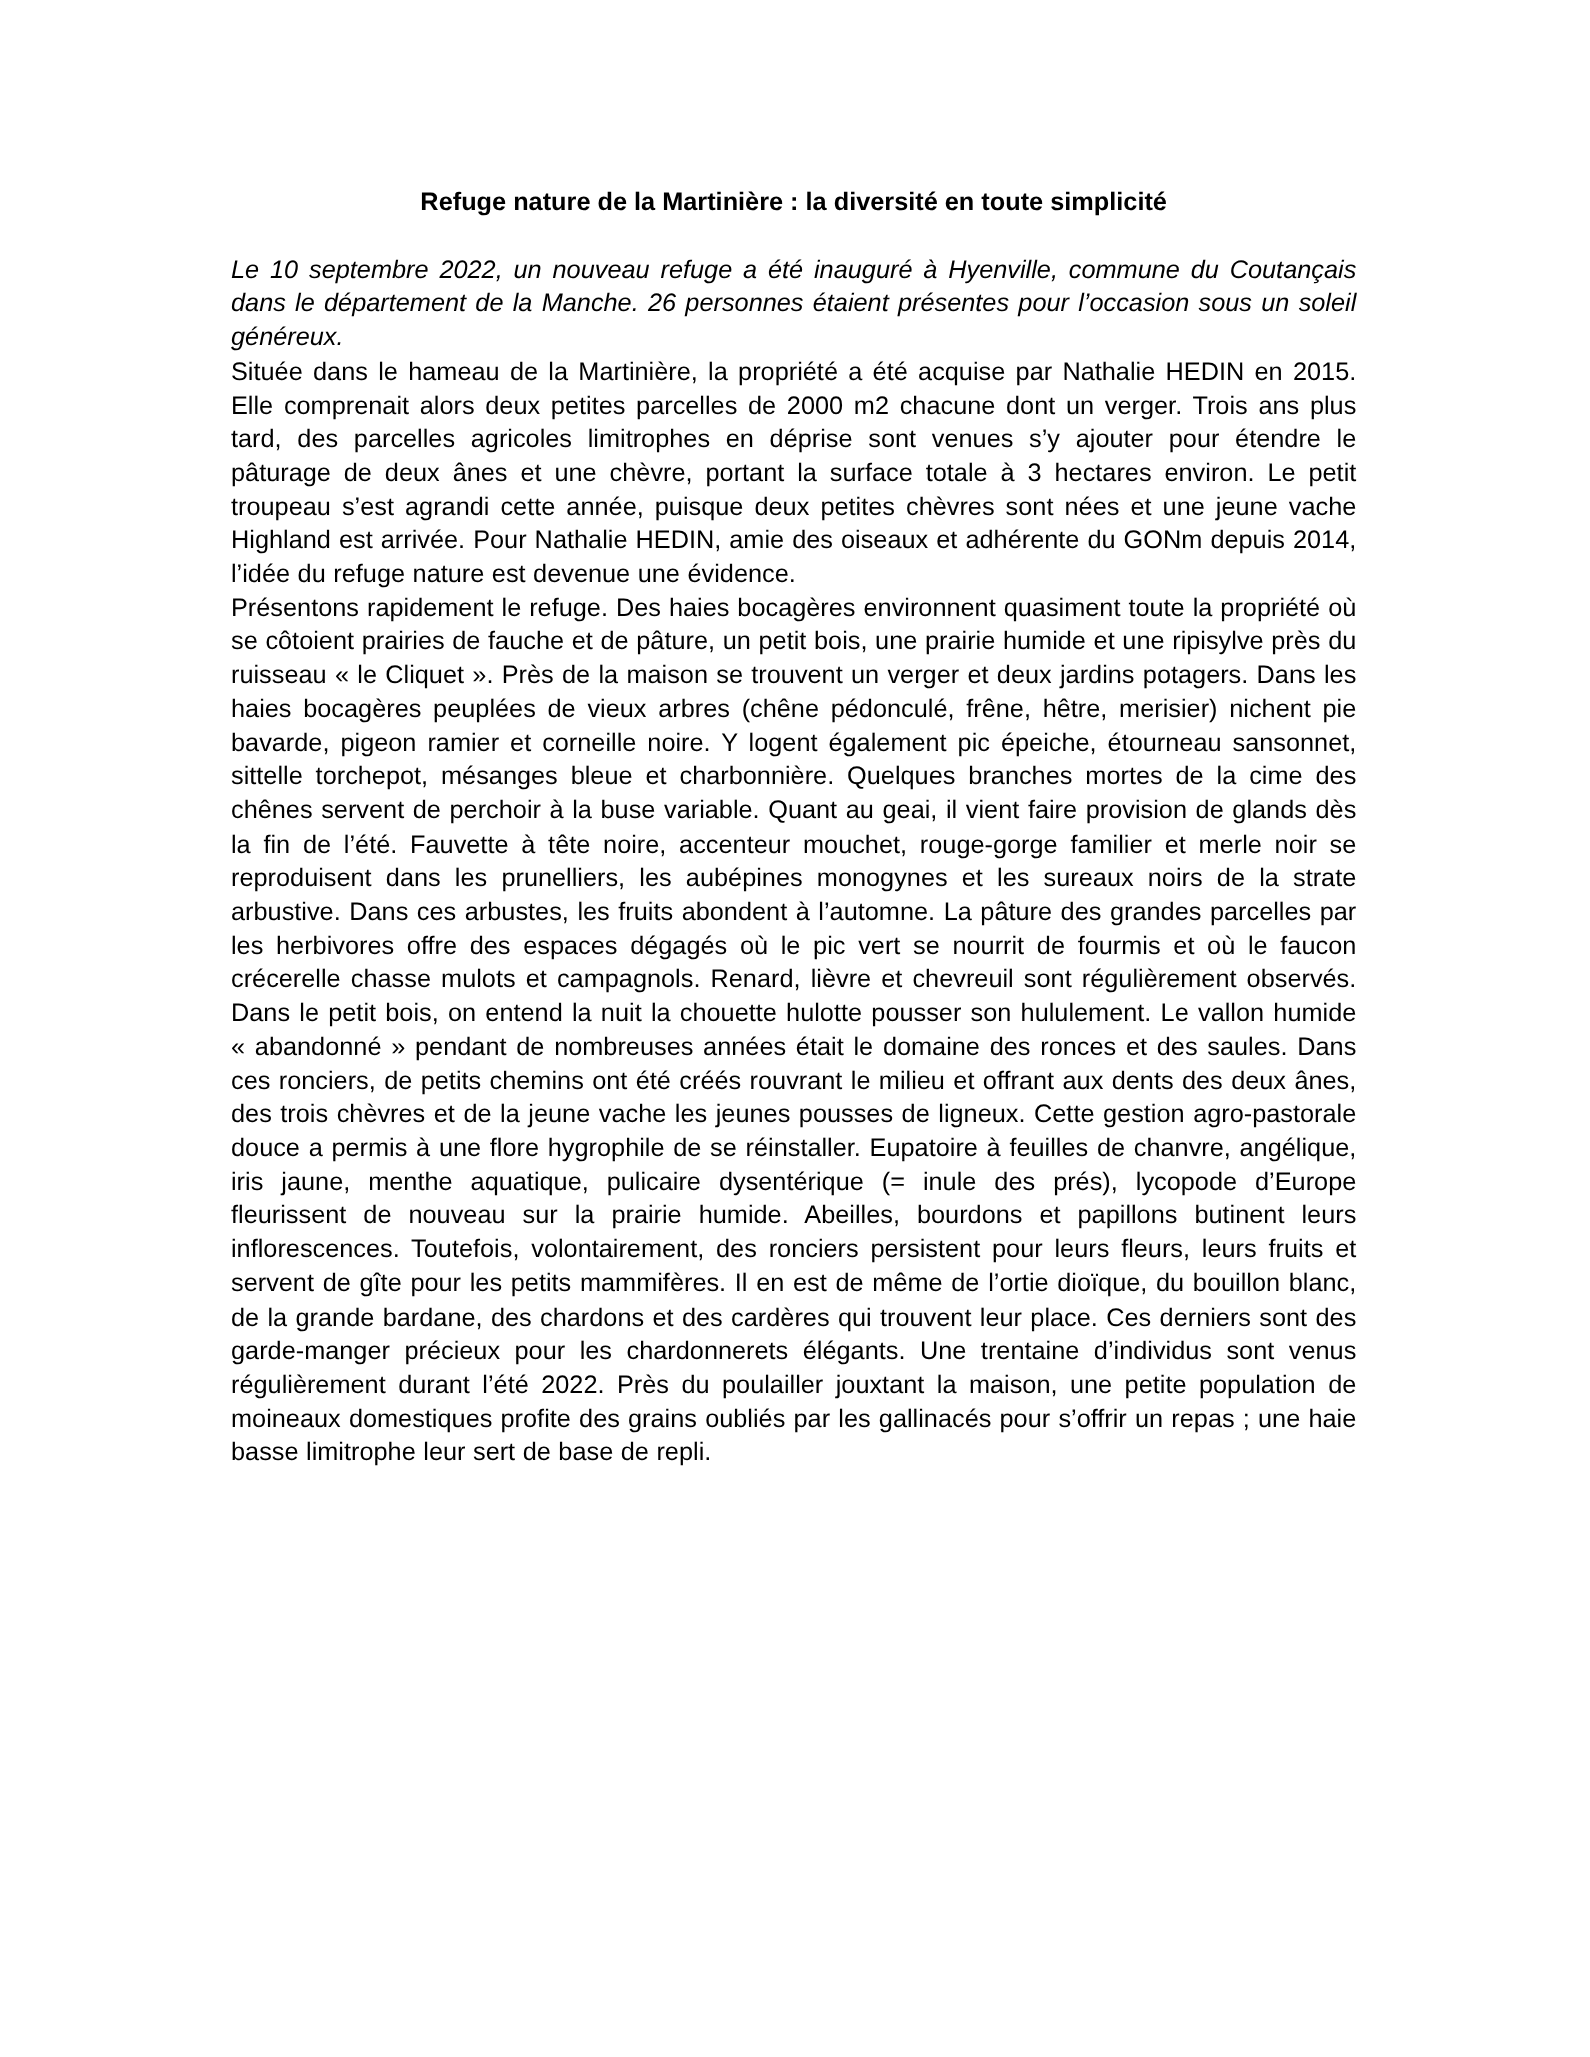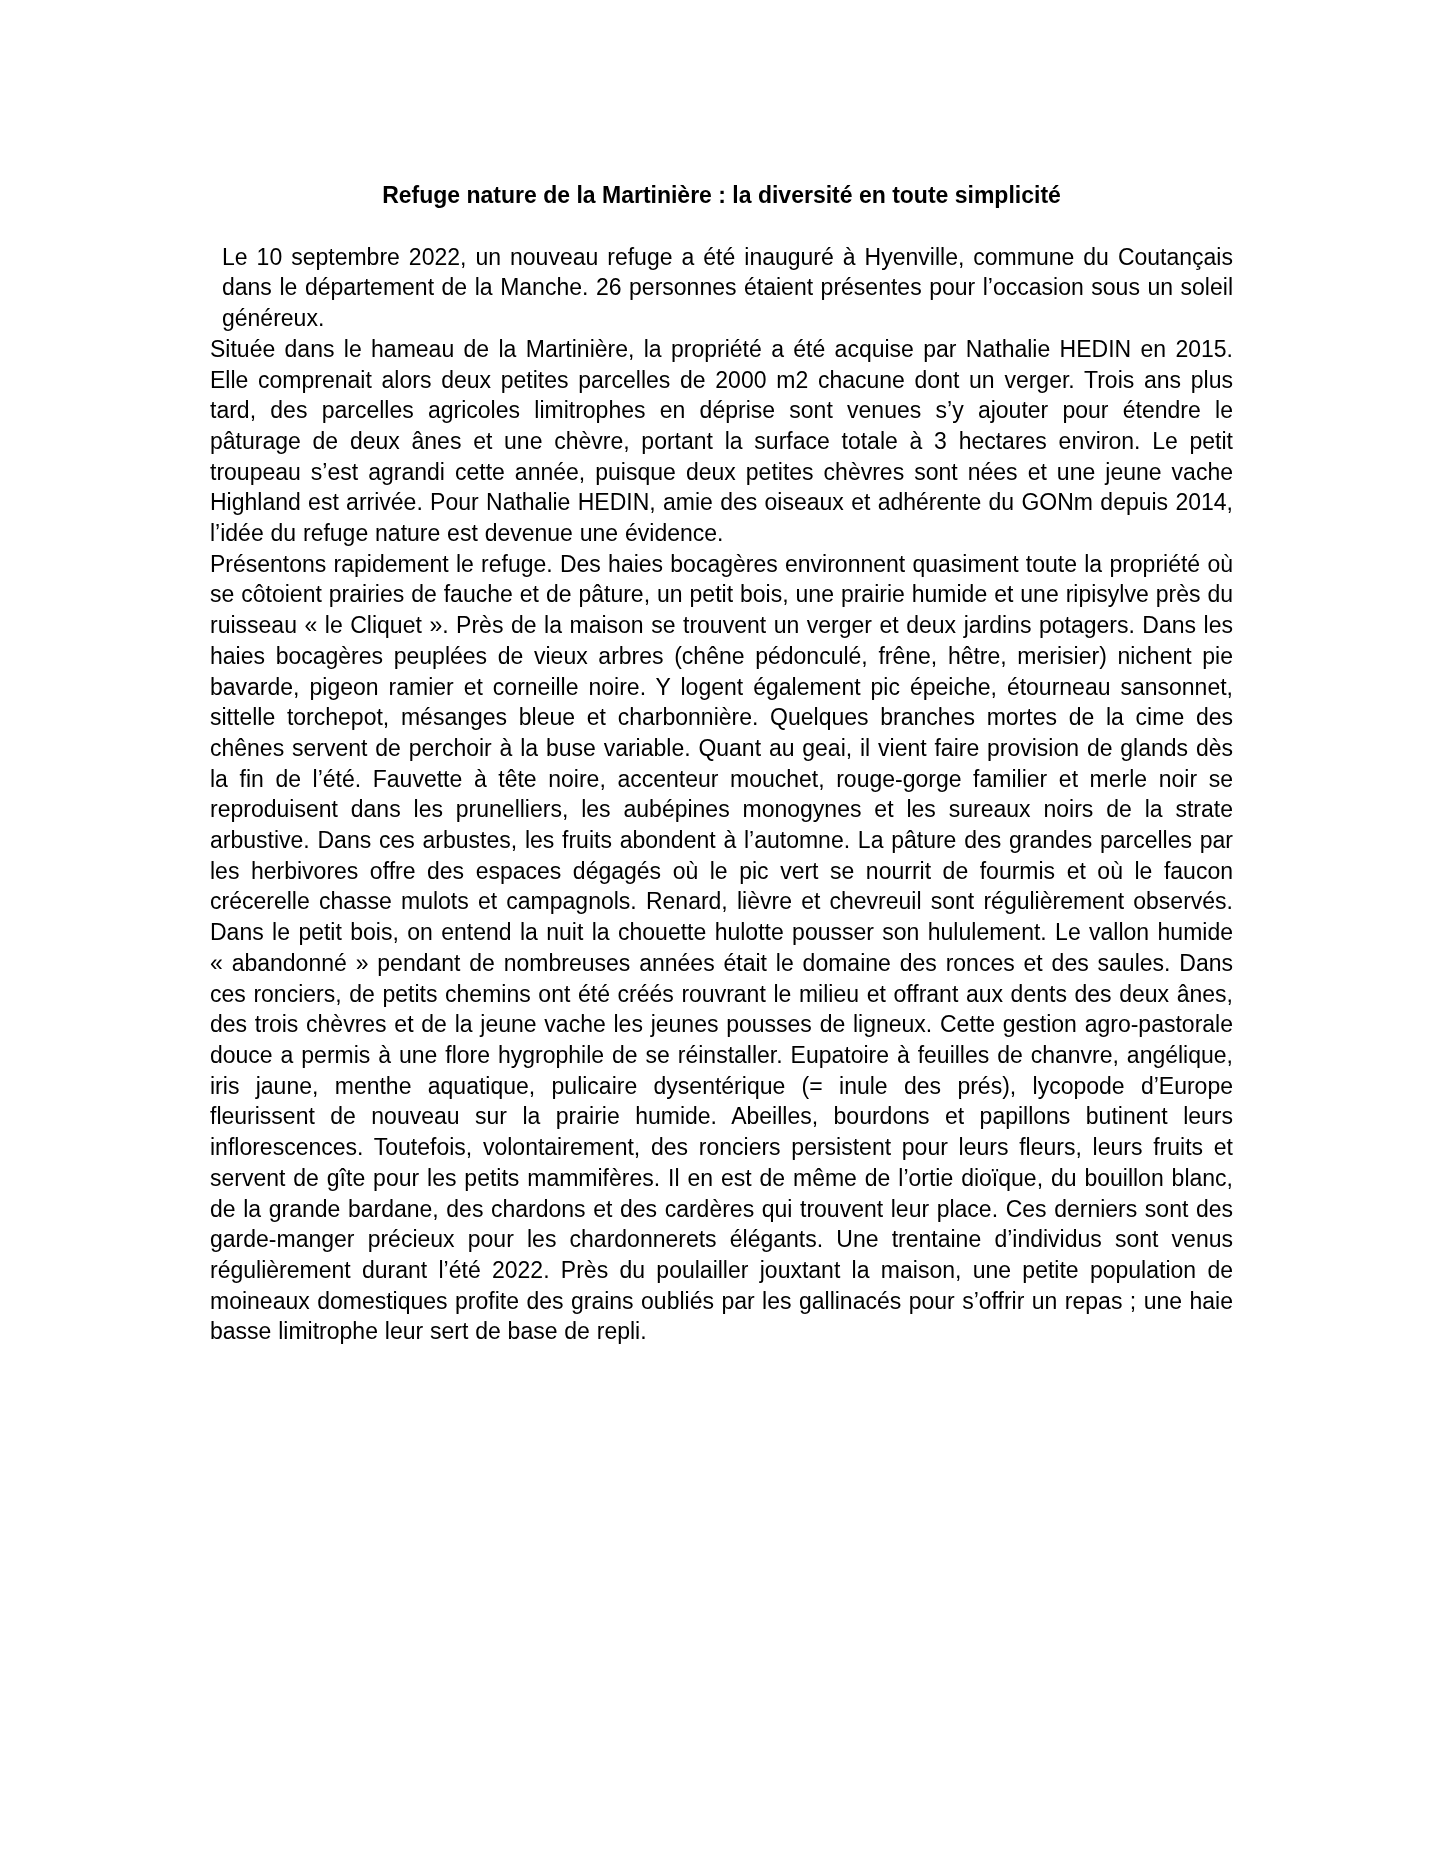--- a/index.html
+++ b/index.html
@@ -20,42 +20,42 @@
     left: 0;
     top: 0;
     width: 1445px;
     height: 1870px;
     background: #ffffff;
     overflow: hidden;
   }
   .content {
     position: absolute;
     left: 210px;
-    top: 180px;
+    top: 168px;
     width: 1023px;
   }
   .doc-title {
     font-weight: bold;
     font-size: 23px;
     line-height: 30.7px;
     text-align: center;
     margin: 0 0 31px 0;
     padding: 0;
   }
   .para {
     font-size: 23px;
     line-height: 30.7px;
     text-align: justify;
     text-justify: inter-word;
     margin: 0;
     padding: 0;
     word-spacing: 0.02em;
   }
   .para.italic {
-    margin-left: 12px;
+    font-style: italic;
   }
 </style>
 </head>
 <body>
 
 <div class="page">
   <div class="content">
     <h1 class="doc-title">Refuge nature de la Martinière : la diversité en toute simplicité</h1>
     <div id="paragraphs">
         <p class="para italic">Le 10 septembre 2022, un nouveau refuge a été inauguré à Hyenville, commune du Coutançais dans le département de la Manche. 26 personnes étaient présentes pour l’occasion sous un soleil généreux.</p>

